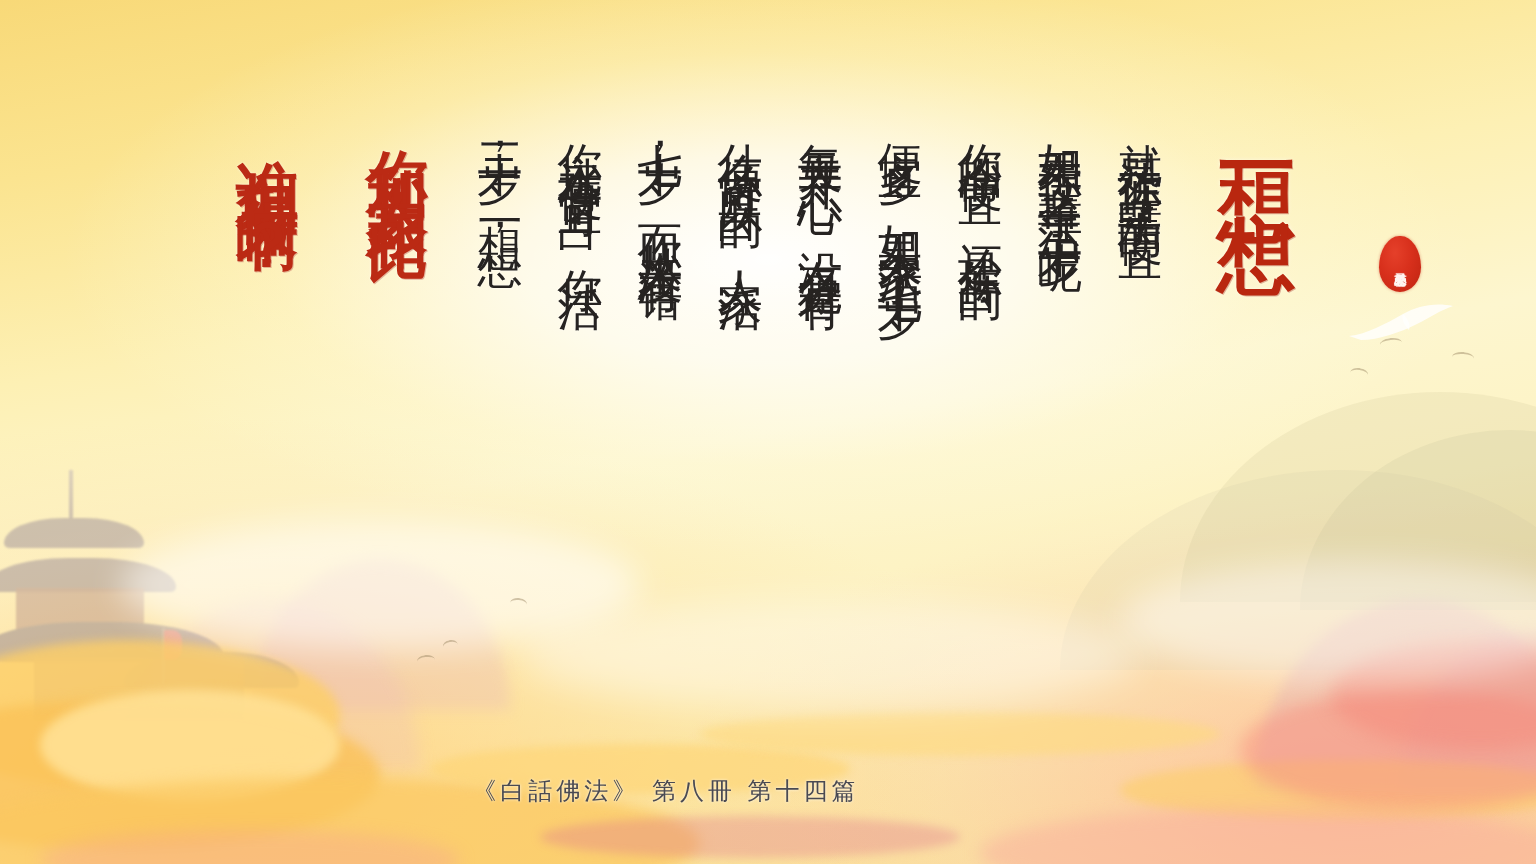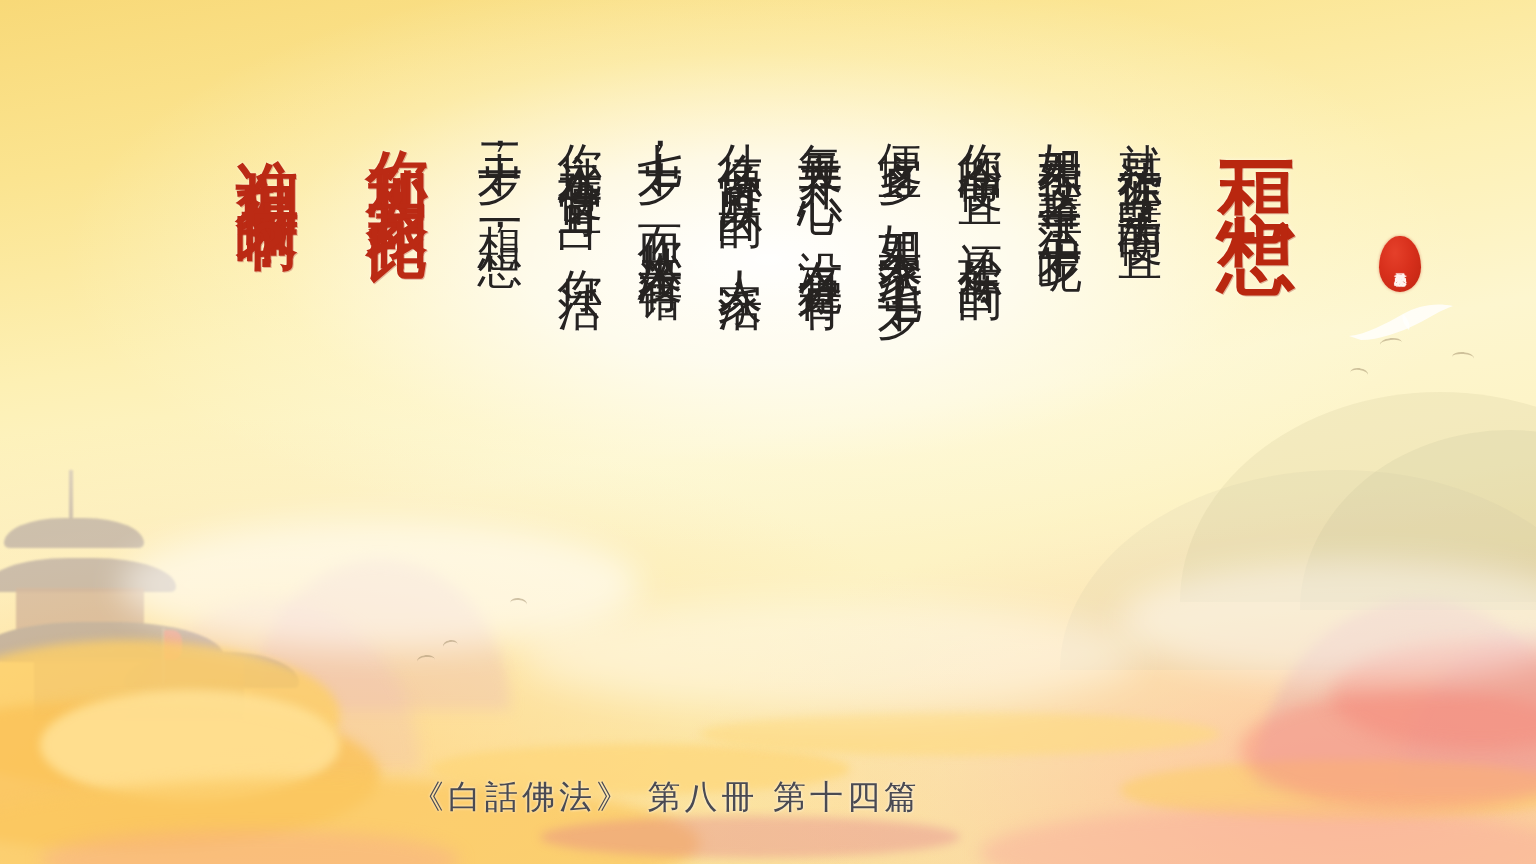--- a/index.html
+++ b/index.html
@@ -93,21 +93,21 @@
     white-space:nowrap;
     transform:scale(.92);
     text-shadow:0 0 1px rgba(255,255,255,.6);
   }
 
   
   .footer{
     position:absolute;left:0;top:775px;width:1332px;
     text-align:center;
     color:#4a4a52;
-    font-size:33px;
+    font-size:24px;
     letter-spacing:4px;
     font-family:"DejaVu Serif","Liberation Serif",serif;
     text-shadow:0 0 3px rgba(255,255,255,.85);
   }
 </style>
 </head>
 <body>
 
 <div id="stage">
 

